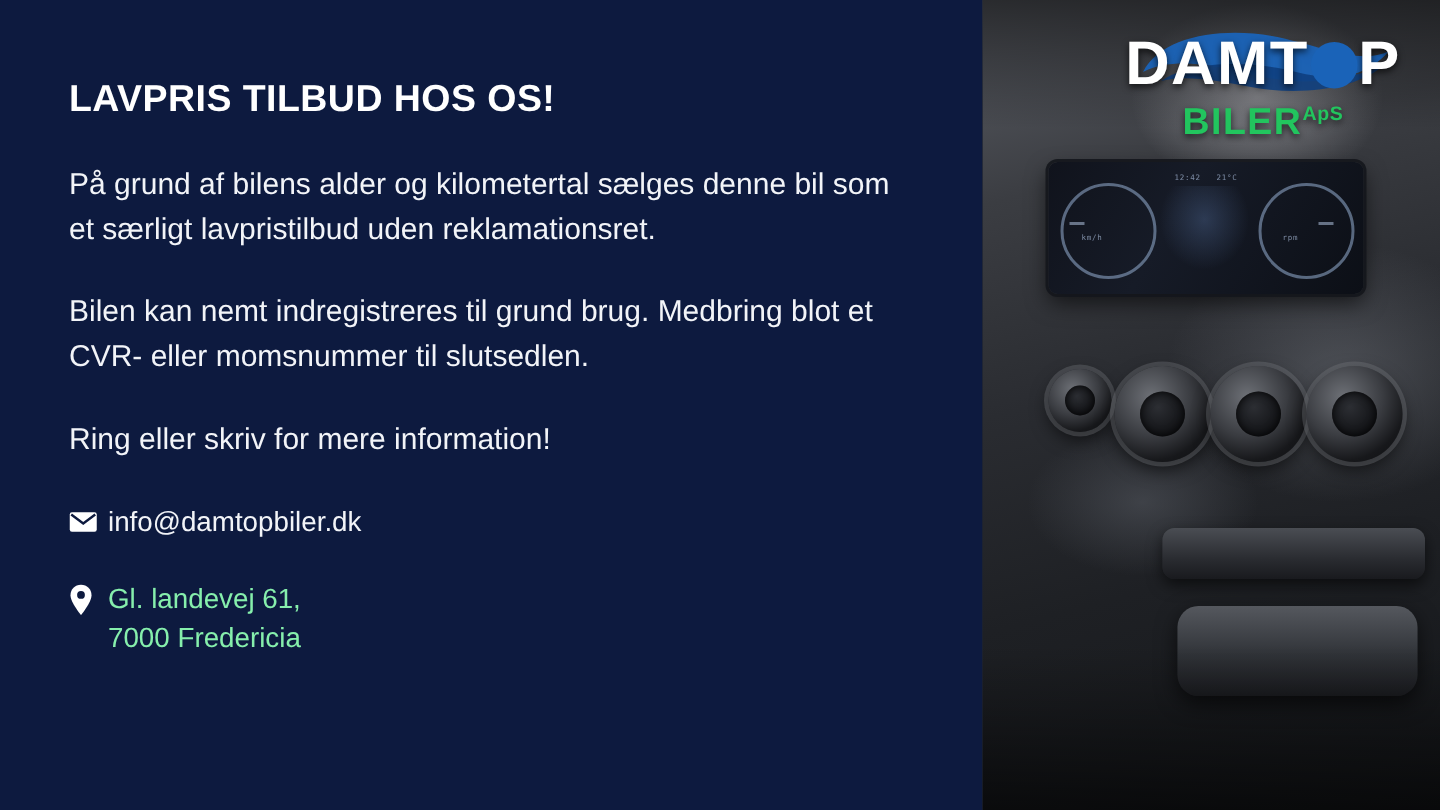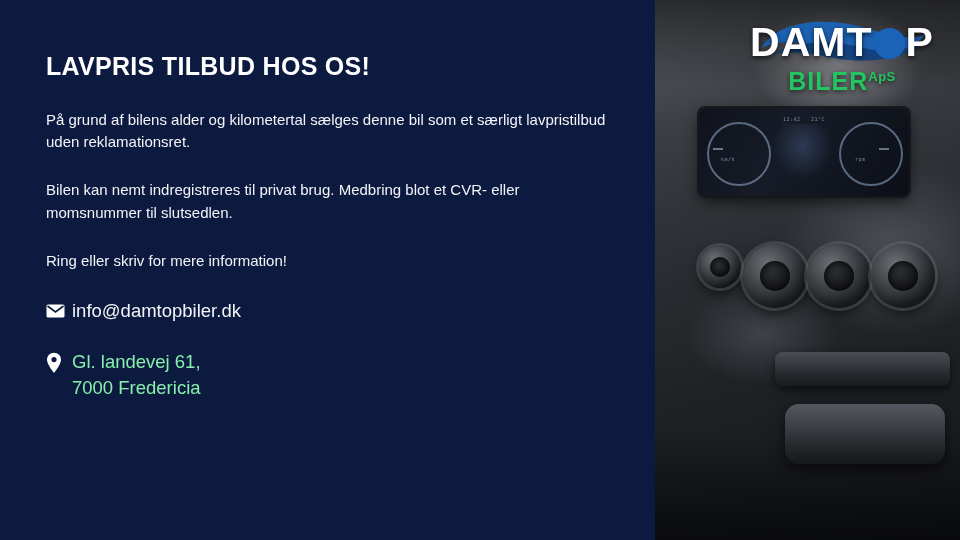--- a/index.html
+++ b/index.html
@@ -28,21 +28,21 @@
     color: #ffffff;
   }
   .headline {
     font-size: 25px;
     font-weight: bold;
     letter-spacing: 0.3px;
     margin: 0 0 28px 0;
     color: #ffffff;
   }
   .para {
-    font-size: 15px;
+    font-size: 20px;
     line-height: 1.48;
     margin: 0 0 26px 0;
     color: #f2f4f8;
     font-weight: 400;
   }
   .contact-line {
     display: flex;
     align-items: center;
     font-size: 18.5px;
     line-height: 1.45;
@@ -218,21 +218,21 @@
 <body>
 
 <div class="stage">
 
   <div class="panel">
 
     <h1 class="headline">LAVPRIS TILBUD HOS OS!</h1>
 
     <p class="para">På grund af bilens alder og kilometertal sælges denne bil som et særligt lavpristilbud uden reklamationsret.</p>
 
-    <p class="para">Bilen kan nemt indregistreres til privat brug. Medbring blot et CVR- eller momsnummer til slutsedlen.</p>
+    <p class="para">Bilen kan nemt indregistreres til grund brug. Medbring blot et CVR- eller momsnummer til slutsedlen.</p>
 
     <p class="para">Ring eller skriv for mere information!</p>
 
     <div class="contact-line">
       <span class="ico">
         <svg width="19" height="14" viewBox="0 0 19 14" aria-hidden="true">
           <rect x="0.5" y="0.5" width="18" height="13" rx="1.5" fill="#ffffff"></rect>
           <path d="M1.5 2 L9.5 8 L17.5 2" stroke="#0d1a3f" stroke-width="1.6" fill="none"></path>
         </svg>
       </span>

